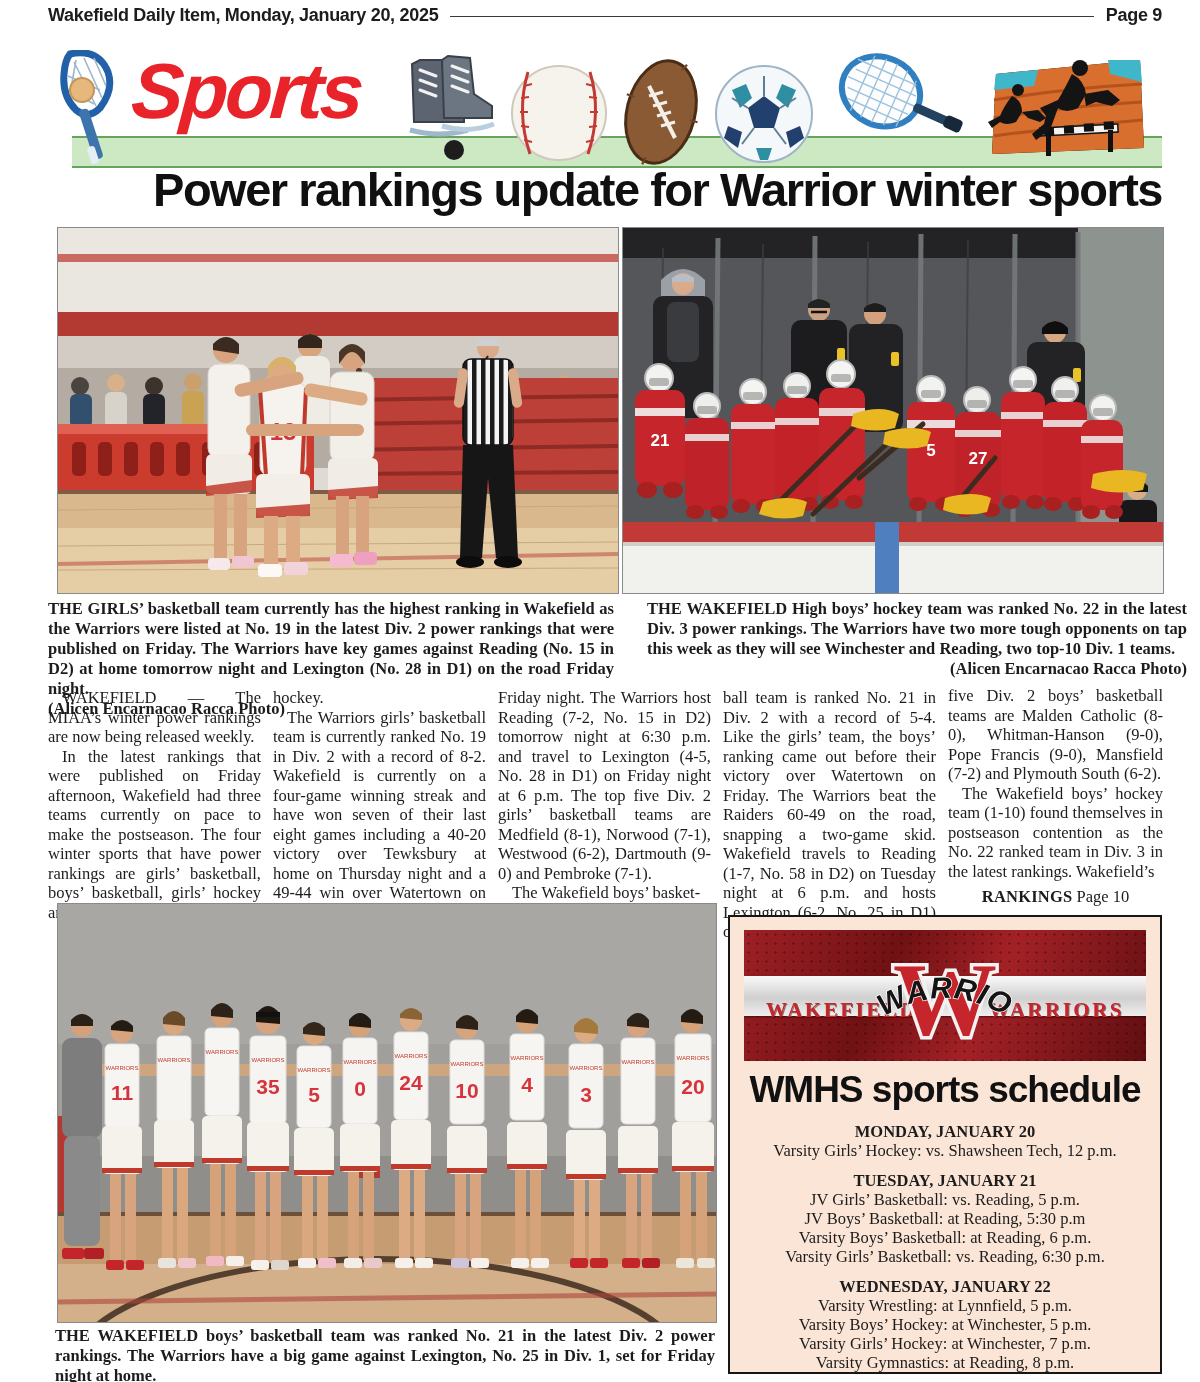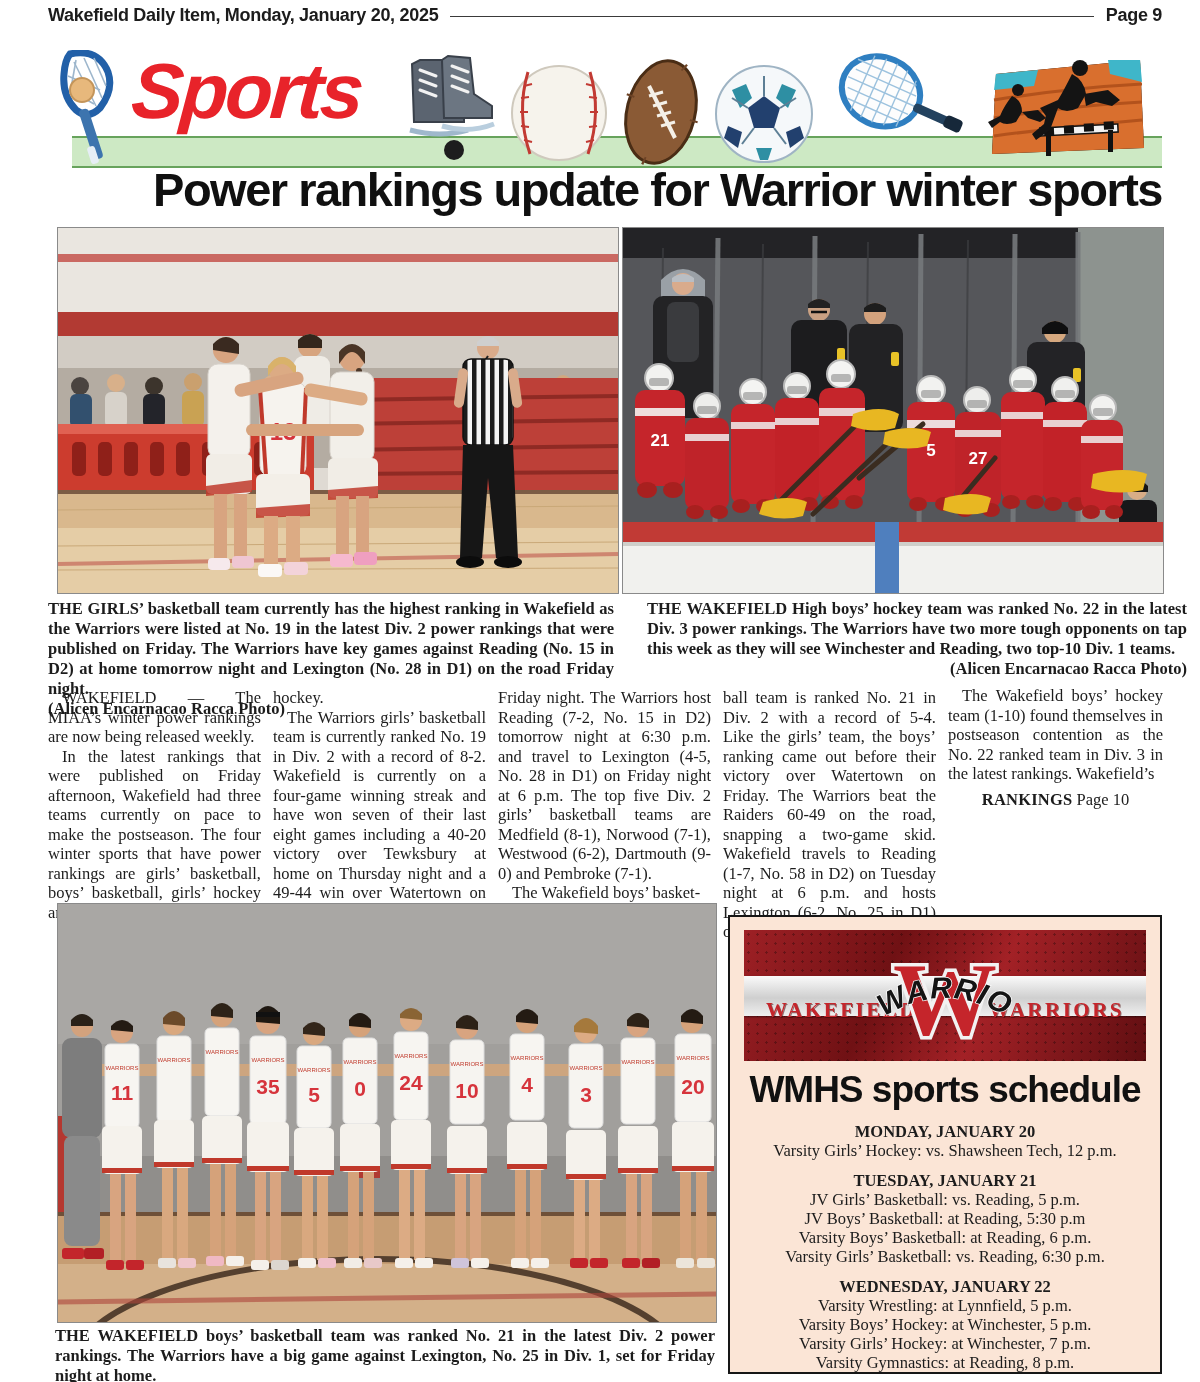--- a/index.html
+++ b/index.html
@@ -514,20 +514,21 @@
     <p>The Warriors girls’ basketball team is currently ranked No. 19 in Div. 2 with a record of 8-2. Wakefield is currently on a four-game winning streak and have won seven of their last eight games including a 40-20 victory over Tewksbury at home on Thursday night and a 49-44 win over Watertown on the road</p>
   </div>
   <div class="abs col" id="col3">
     <p class="np">Friday night. The Warriors host Reading (7-2, No. 15 in D2) tomorrow night at 6:30 p.m. and travel to Lexington (4-5, No. 28 in D1) on Friday night at 6 p.m. The top five Div. 2 girls’ basketball teams are Medfield (8-1), Norwood (7-1), Westwood (6-2), Dartmouth (9-0) and Pembroke (7-1).</p>
     <p>The Wakefield boys’ basket-</p>
   </div>
   <div class="abs col" id="col4">
     <p class="np">ball team is ranked No. 21 in Div. 2 with a record of 5-4. Like the girls’ team, the boys’ ranking came out before their victory over Watertown on Friday. The Warriors beat the Raiders 60-49 on the road, snapping a two-game skid. Wakefield travels to Reading (1-7, No. 58 in D2) on Tuesday night at 6 p.m. and hosts Lexington (6-2, No. 25 in D1) on Friday at 6:30 p.m. The top</p>
   </div>
   <div class="abs col" id="col5">
+    <p class="np">five Div. 2 boys’ basketball teams are Malden Catholic (8-0), Whitman-Hanson (9-0), Pope Francis (9-0), Mansfield (7-2) and Plymouth South (6-2).</p>
     <p>The Wakefield boys’ hockey team (1-10) found themselves in postseason contention as the No. 22 ranked team in Div. 3 in the latest rankings. Wakefield’s</p>
     <p class="np" id="jump"><b>RANKINGS</b><span> Page 10</span></p>
   </div>
 
   <div class="abs photo" id="photo-boys">
     <svg viewBox="0 0 658 418">
       <rect width="658" height="418" fill="#a19f9c"></rect>
       <rect width="658" height="140" fill="#a9a7a4"></rect>
       <rect y="252" width="658" height="56" fill="#908e8b"></rect>
       <rect x="0" y="212" width="14" height="96" fill="#b5372f"></rect>

